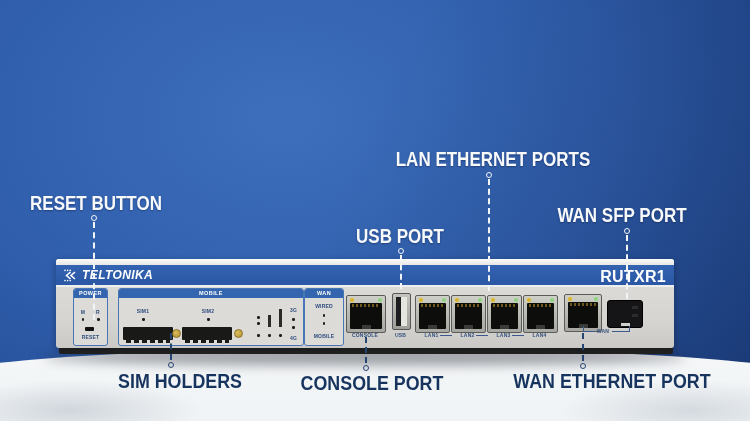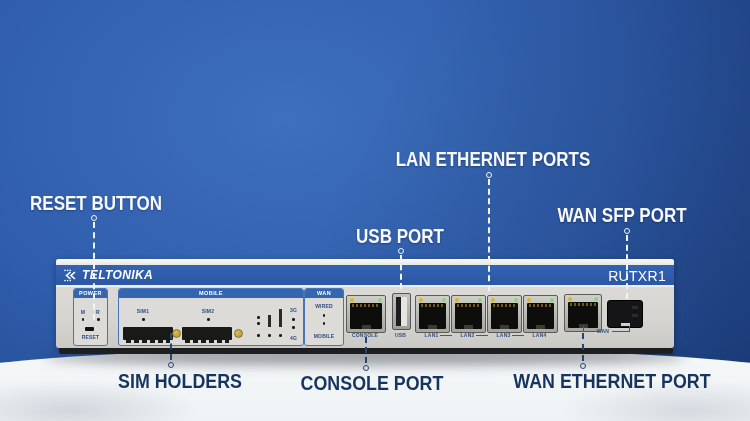--- a/index.html
+++ b/index.html
@@ -25,21 +25,21 @@
     background:rgba(25,28,40,.42); filter:blur(6px); border-radius:50%;}
   .dev-foot{left:59px; top:347px; width:614px; height:7px; background:#22221f; border-radius:2px;}
   
   .device{left:56px; top:259px; width:618px; height:89px; border-radius:3px;
     background:linear-gradient(180deg,#e0dfdc 0%, #d5d4d0 70%, #cac9c5 100%);
     box-shadow:0 2px 6px rgba(10,15,35,.35);}
   .dev-topstrip{left:0; top:0; width:618px; height:6px; background:linear-gradient(180deg,#fbfbfa,#e7e8e6); border-radius:3px 3px 0 0;}
   .band{left:0; top:6px; width:618px; height:20px; background:linear-gradient(180deg,#3363b1,#2b57a4); border-bottom:2px solid #edefee;}
   .brand-wrap{left:7px; top:3px; height:14px; display:flex; align-items:center; gap:3px;}
   .brand-text{color:#fff; font-weight:bold; font-style:italic; font-size:12px; letter-spacing:.4px;}
-  .model{right:8px; top:3px; color:#fff; font-weight:normal; font-size:14px; letter-spacing:.3px;}
+  .model{right:8px; top:3px; color:#fff; font-weight:bold; font-size:16px; letter-spacing:.3px;}
   
   .section{border:1px solid #4a74b8; border-radius:3px; background:#dcdbd7; overflow:hidden;}
   .sec-head{position:absolute; left:0; right:0; top:0; height:9px; background:#3466b0; color:#fff;
     font-size:5.5px; font-weight:bold; letter-spacing:.4px; text-align:center; line-height:9px;}
   .tinylabel{position:absolute; color:#2f4d7e; font-size:5px; font-weight:bold; letter-spacing:.2px; text-align:center;}
   .led{position:absolute; width:2.5px; height:2.5px; border-radius:50%; background:#1e1e1c;}
   .bar{position:absolute; width:3px; background:#2a2a28;}
   .sim-slot{position:absolute; height:13px; width:50px; background:#191918; border-radius:1px;}
   .sim-teeth{position:absolute; left:3px; right:3px; bottom:-3px; height:3px;
     background:repeating-linear-gradient(90deg,#1b1b19 0 5px, rgba(0,0,0,0) 5px 8px);}

